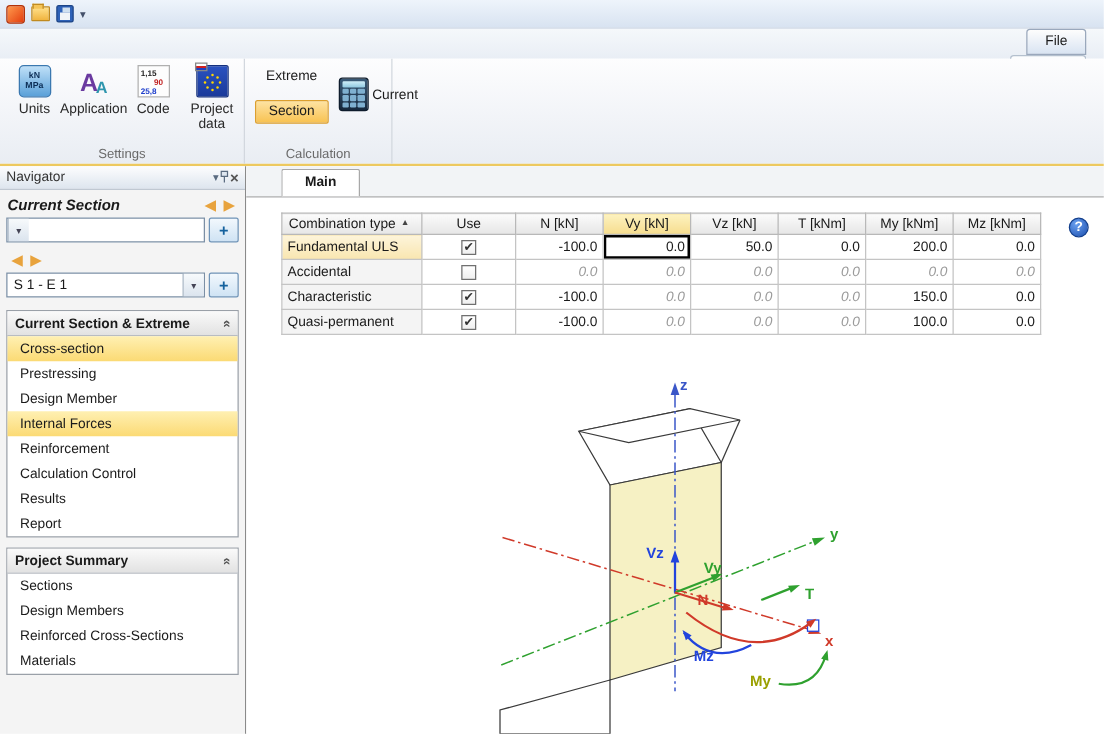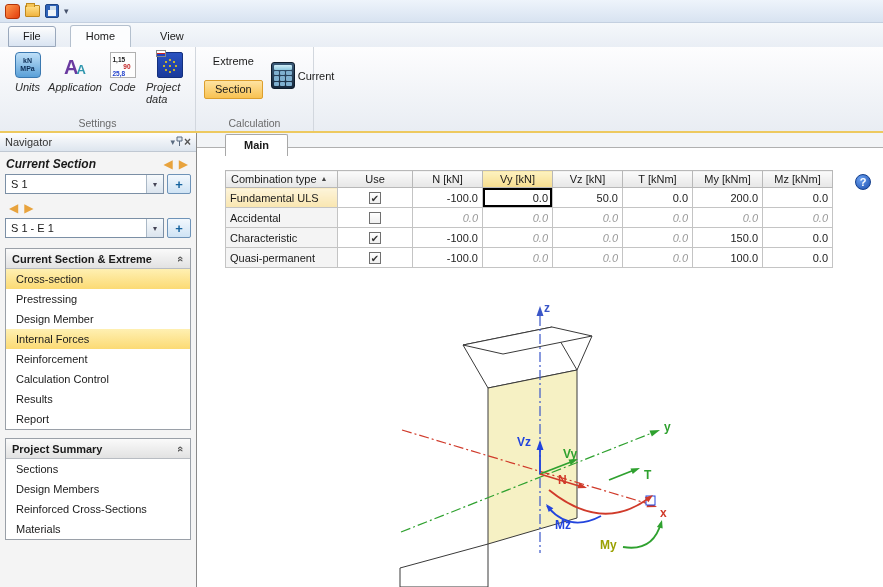--- a/index.html
+++ b/index.html
@@ -18,38 +18,38 @@
   .folder-ico::before { content:""; position:absolute; left:0; top:-3px; width:7px; height:3px;
     background:#f5c558; border:1px solid #c08a20; border-bottom:none; }
   .save-ico { width:14px; height:14px; position:relative; border-radius:2px;
     background:#2e62b8; border:1px solid #1c4486; }
   .save-ico::before { content:""; position:absolute; right:2px; top:1px; width:6px; height:4px; background:#cfe0f0; }
   .save-ico::after { content:""; position:absolute; left:2px; bottom:1px; width:8px; height:6px; background:#f0f4f8; }
   .qat-caret { font-size:9px; color:#44506a; }
 
   
   .tabrow { position:absolute; left:0; top:23px; width:100%; height:24px;
-    background:linear-gradient(#f5f8fb,#e9eef5); display:flex; align-items:flex-end; padding-left:8px; }
+    background:linear-gradient(#f5f8fb,#e9eef5); display:flex; align-items:flex-end; padding-left:8px;flex-direction:column; }
   .tab { padding:4px 15px 5px; cursor:default; }
   .tab-file { background:linear-gradient(#fdfdfd,#d9e4f2); border:1px solid #9aa8bc;
     border-radius:3px 3px 0 0; padding:3px 14px 4px; margin-right:14px; }
   .tab-home { background:#fcfdfe; border:1px solid #b4c0ce; border-bottom:1px solid #fcfdfe;
     border-radius:3px 3px 0 0; margin-bottom:-1px; margin-right:14px; }
 
   
   .ribbon { position:absolute; left:0; top:47px; width:100%; height:86px;
     background:linear-gradient(#fdfdfe,#e9edf3); border-bottom:2px solid #edc95f; }
   .rgroup { position:absolute; top:0; height:84px; border-right:1px solid #d2d7de; }
   .rg-settings { left:0; width:196px; }
   .rg-calc { left:196px; width:118px; }
   .glabel { position:absolute; bottom:2px; left:0; width:100%; text-align:center;
     font-size:10.5px; color:#6a6a6a; }
   .rbtns { display:flex; padding:5px 2px 0 4px; }
   .rbtn { width:48px; display:flex; flex-direction:column; align-items:center; gap:3px; cursor:default; }
-  .rbtn .lbl { font-size:11px; color:#2a2a2a; line-height:12px;font-style:italic; }
+  .rbtn .lbl { font-size:11px; color:#2a2a2a; text-align:center; line-height:12px; }
   .ico-units { width:26px; height:26px; border-radius:4px;
     background:linear-gradient(#bfe0f8,#5aa0d8); border:1px solid #3a78b0;
     display:flex; flex-direction:column; align-items:center; justify-content:center;
     font-size:7px; font-weight:bold; color:#0c2d55; line-height:8px; }
   .ico-appl { width:26px; height:26px; display:flex; align-items:flex-end; justify-content:center; }
   .a-big { font-size:20px; font-weight:bold; color:#6a3aa0; line-height:22px; }
   .a-small { font-size:13px; font-weight:bold; color:#2f96ae; line-height:16px; margin-left:-2px; }
   .ico-code { width:26px; height:26px; background:#fdfdfd; border:1px solid #b0b0b0;
     font-size:6.5px; line-height:7px; padding:3px 2px 0 2px; font-weight:bold; }
   .cc1 { color:#222; } .cc2 { color:#c02020; text-align:right; padding-right:2px; } .cc3 { color:#2040cc; }
@@ -94,22 +94,22 @@
     display:flex; align-items:center; justify-content:center; cursor:default; }
   .nav-box { margin:8px 5px 0; border:1px solid #9aa0a8; background:#fff; }
   .nav-box-header { height:20px; background:linear-gradient(#fafafa,#e2e2e2);
     border-bottom:1px solid #b8bcc2; display:flex; align-items:center; padding:0 6px; font-weight:bold; }
   .chev { margin-left:auto; transform:rotate(90deg); font-size:11px; color:#555; font-weight:bold; cursor:default; }
   .nav-item { height:20px; line-height:20px; padding-left:10px; cursor:default; }
   .nav-item.hl { background:linear-gradient(#fff0b2,#fbda74); }
 
   
   .main { position:absolute; left:197px; top:133px; right:0; bottom:0; background:#fff; }
-  .main-tabs { height:15px; border-bottom:1px solid #b0b0b0; background:#f2f4f6;
-    display:flex; align-items:flex-start; padding-left:28px; }
+  .main-tabs { height:25px; border-bottom:1px solid #b0b0b0; background:#f2f4f6;
+    display:flex; align-items:center; padding-left:28px; }
   .main-tab { background:#fff; border:1px solid #a8a8a8; border-bottom:none;
     border-radius:2px 2px 0 0; padding:4px 18px 5px; font-weight:bold; position:relative; top:1px; }
 
   table.ftable { position:absolute; left:28px; top:37px; border-collapse:collapse;
     border:1px solid #909090; font-size:11px; }
   .ftable th { height:17px; background:linear-gradient(#fbfbfb,#e6e6e6);
     border:1px solid #b8b8b8; font-weight:normal; text-align:center; padding:0 3px; cursor:default; }
   .ftable th.hl { background:linear-gradient(#fdf2c0,#f6dd8e); }
   .ftable th.th-left { text-align:left; padding-left:5px; }
   .sort-ico { font-size:7px; color:#444; margin-left:4px; vertical-align:2px; }
@@ -234,21 +234,20 @@
     <span class="nh-ico nh-close">×</span>
   </div>
 
   <div class="nav-sec">
     <span class="t">Current Section</span>
     <span class="arr">◀</span>
     <span class="arr">▶</span>
   </div>
   <div class="combo-row">
     <div class="combo">
-      <span class="combo-val">S 1</span>
       <span class="combo-btn">▾</span>
     </div>
     <span class="add-btn">+</span>
   </div>
 
   <div class="nav-sec">
     <span class="arr">◀</span>
     <span class="arr">▶</span>
   </div>
   <div class="combo-row">

